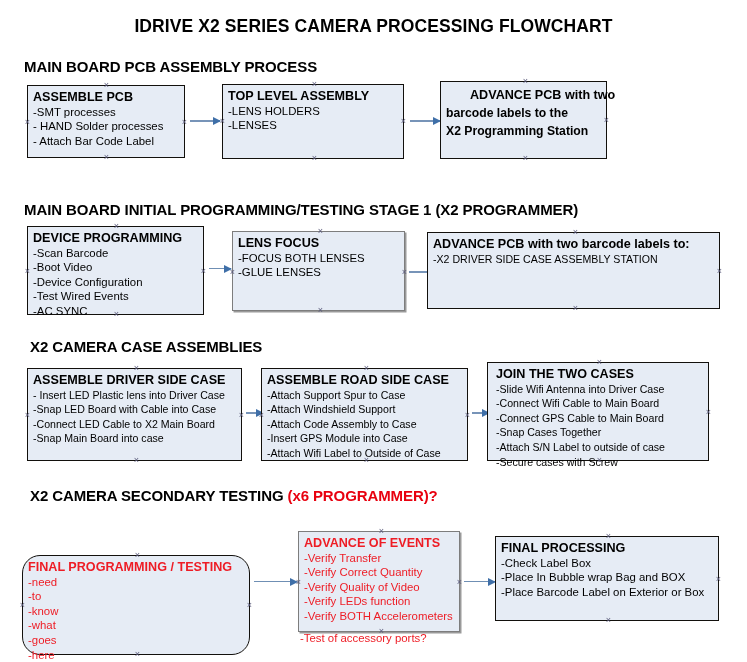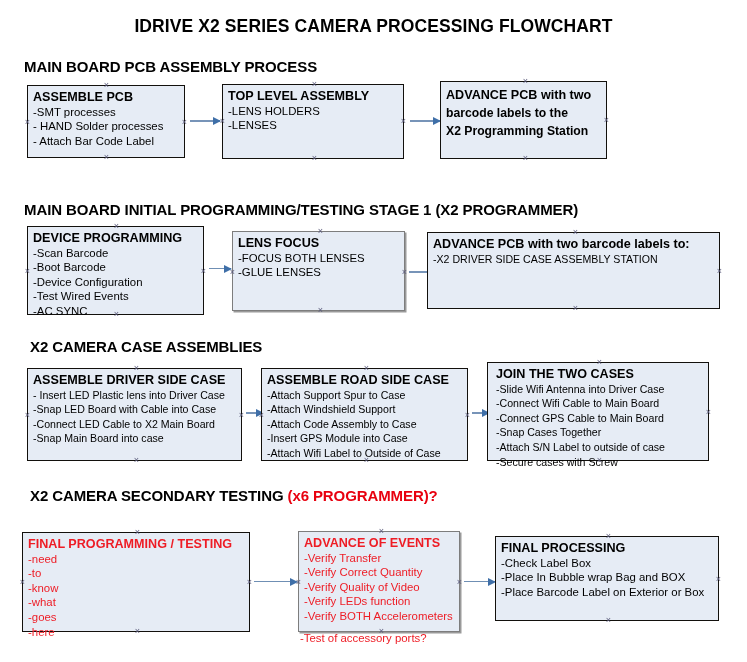--- a/index.html
+++ b/index.html
@@ -66,20 +66,21 @@
     line-height: 14.6px;
     white-space: nowrap;
   }
   .fbox.bold-all .b-line {
     font-weight: bold;
     font-size: 12.2px;
     line-height: 18px;
   }
   .fbox.bold-all .b-title {
     line-height: 18px;
+    margin-left: 24px;
   }
   .fbox.red .b-title { color: #ee1c25; }
   .fbox.red .b-line  { color: #ee1c25; }
   .fbox.smallbody .b-line { font-size: 10.6px; }
 
   
   .handle {
     position: absolute;
     width: 7px; height: 7px;
     font-size: 9px;
@@ -152,21 +153,21 @@
     <span class="handle" style="right:-4px; top:35px;"></span>
   </div>
 
   <div class="section-head" style="left:24px; top:201px;">
     <span>MAIN BOARD INITIAL PROGRAMMING/TESTING STAGE 1 (X2 PROGRAMMER)</span>
   </div>
 
   <div class="fbox" style="left:27px; top:226px; width:177px; height:89px;">
     <div class="b-title">DEVICE PROGRAMMING</div>
     <div class="b-line">-Scan Barcode</div>
-    <div class="b-line">-Boot Barcode</div>
+    <div class="b-line">-Boot Video</div>
     <div class="b-line">-Device Configuration</div>
     <div class="b-line">-Test Wired Events</div>
     <div class="b-line">-AC SYNC</div>
     <span class="handle" style="left:85px; top:-4px;"></span>
     <span class="handle" style="left:85px; bottom:-4px;"></span>
     <span class="handle" style="left:-4px; top:41px;"></span>
     <span class="handle" style="right:-4px; top:41px;"></span>
   </div>
 
   <div class="arrow thin" style="left:209px; top:268px; width:22px;"></div>
@@ -234,21 +235,21 @@
     <div class="b-line">-Secure cases with Screw</div>
     <span class="handle" style="left:108px; top:-4px;"></span>
     <span class="handle" style="left:108px; bottom:-4px;"></span>
     <span class="handle" style="right:-4px; top:46px;"></span>
   </div>
 
   <div class="section-head" style="left:30px; top:487px;">
     <span>X2 CAMERA SECONDARY TESTING </span><span class="accent">(x6 PROGRAMMER)?</span>
   </div>
 
-  <div class="fbox red" style="left:22px; top:532px; width:228px; height:100px;">
+  <div class="fbox red" style="left:22px; top:555px; width:228px; height:100px;border-radius:18px;">
     <div class="b-title">FINAL PROGRAMMING / TESTING</div>
     <div class="b-line">-need</div>
     <div class="b-line">-to</div>
     <div class="b-line">-know</div>
     <div class="b-line">-what</div>
     <div class="b-line">-goes</div>
     <div class="b-line">-here</div>
     <span class="handle" style="left:111px; top:-4px;"></span>
     <span class="handle" style="left:111px; bottom:-4px;"></span>
     <span class="handle" style="left:-4px; top:46px;"></span>

